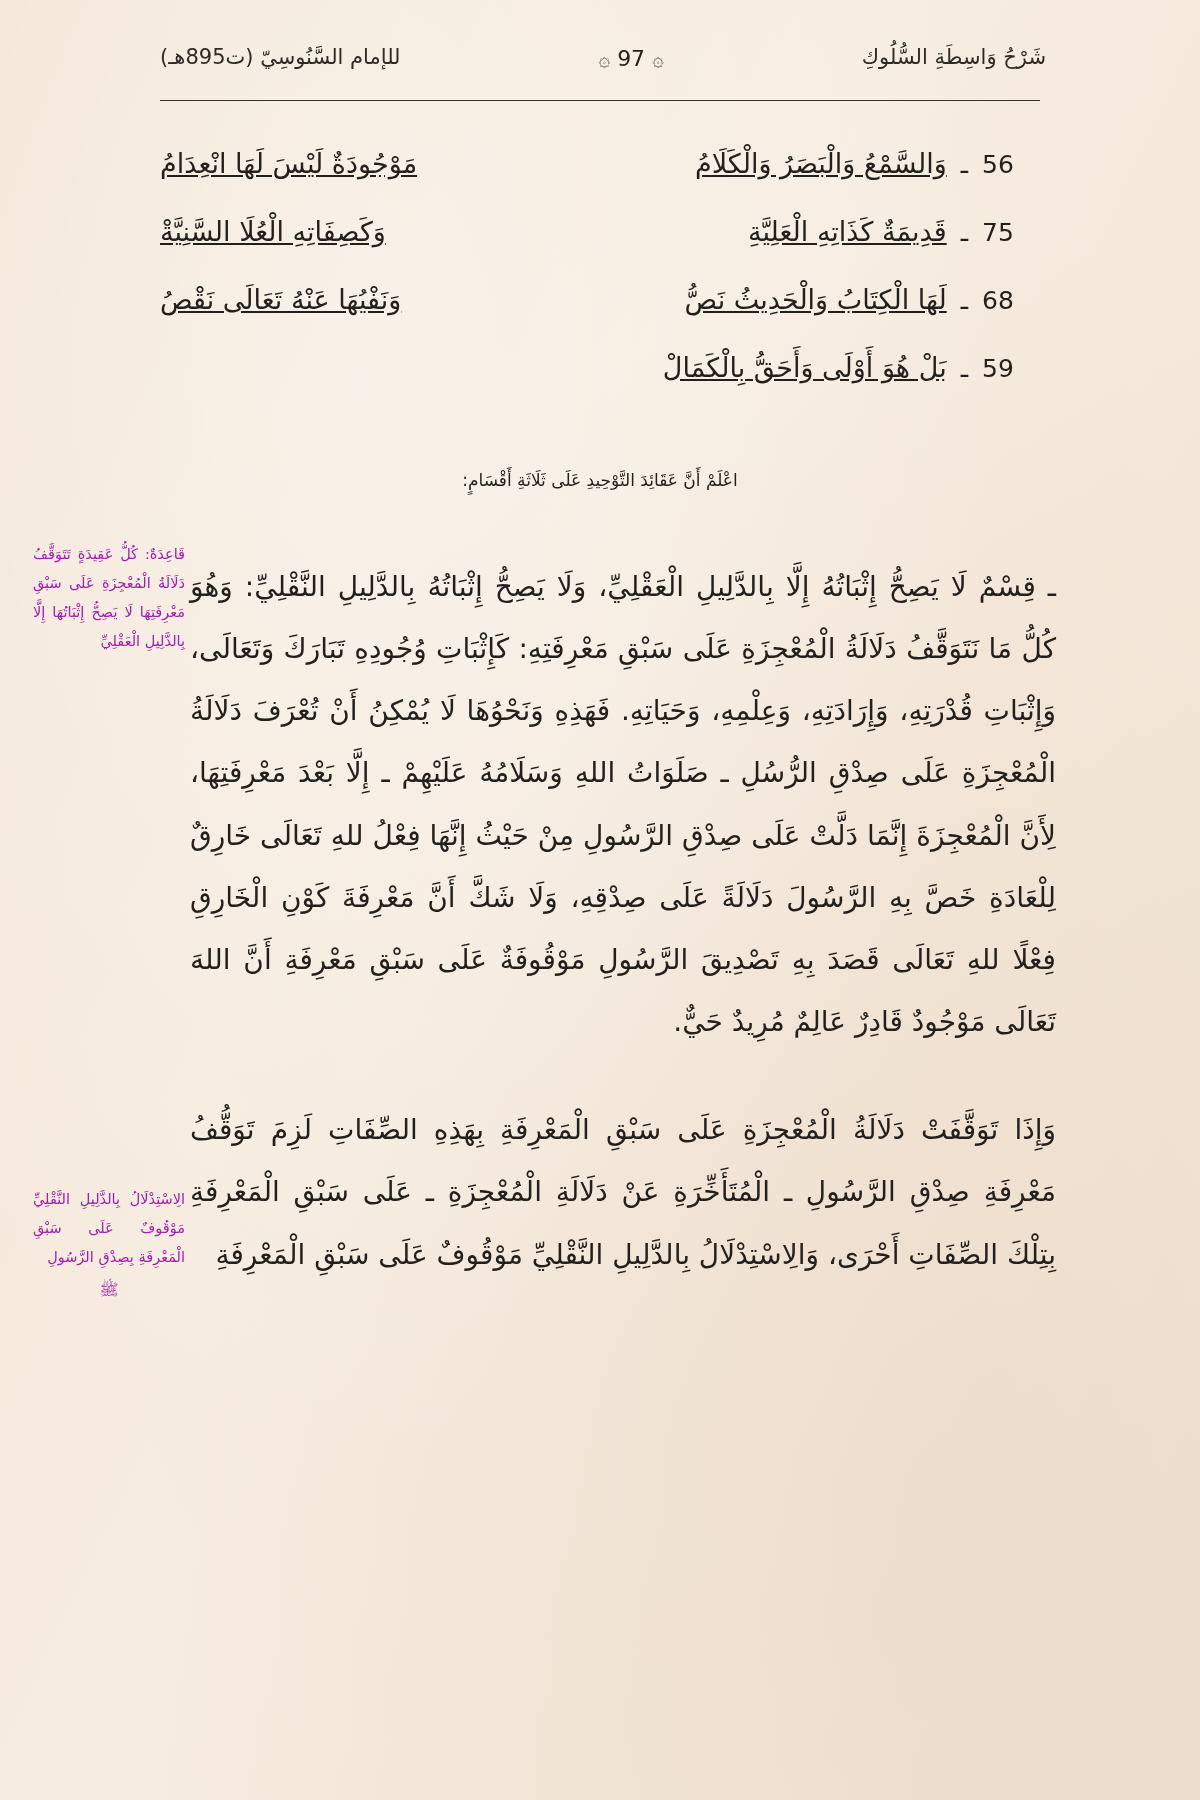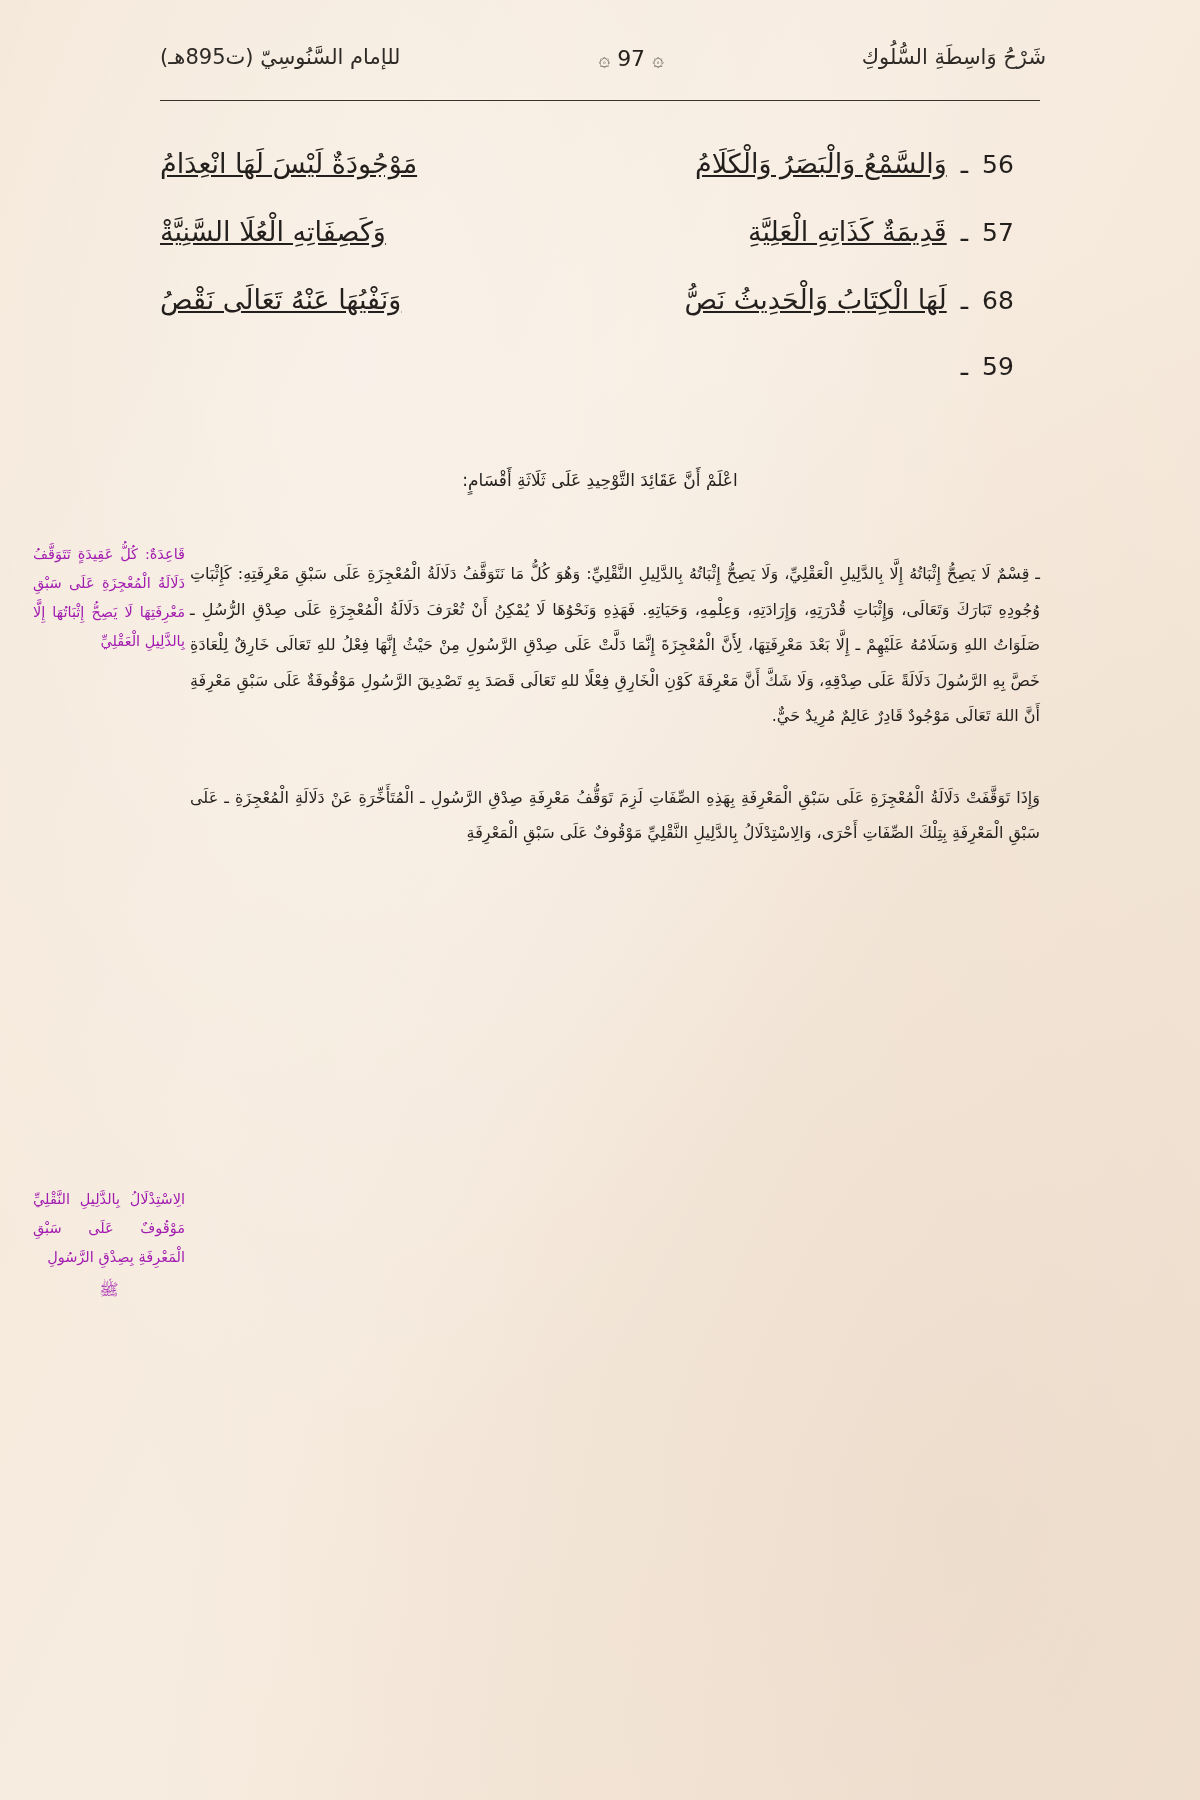--- a/index.html
+++ b/index.html
@@ -98,24 +98,24 @@
     position:absolute;
     top:470px; right:160px; left:160px;
     text-align:center;
     font-size:17px;
     color:#231f1c;
   }
 
   
   .body-col{
     position:absolute;
-    right:160px;
+    right:144px;
     left:190px;
     top:556px;
-    font-size:16px;
+    font-size:28px;
     line-height:2.22;
     color:#231f1c;
     text-align:justify;
     text-justify:inter-word;
   }
   .para{ margin:0 0 26px 0; }
   .para.p2{ margin-top:46px; }
 
   
   .note{
@@ -162,41 +162,42 @@
     <div class="verse-line">
       <span class="verse-num">56</span>
       <span class="verse-dash">ـ</span>
       <span class="verse-text">
         <span class="hemistich h1">وَالسَّمْعُ وَالْبَصَرُ وَالْكَلَامُ</span>
         <span class="hemistich h2">مَوْجُودَةٌ لَيْسَ لَهَا انْعِدَامُ</span>
       </span>
     </div>
 
     <div class="verse-line">
-      <span class="verse-num">57</span>
+      <span class="verse-num">75</span>
       <span class="verse-dash">ـ</span>
       <span class="verse-text">
         <span class="hemistich h1">قَدِيمَةٌ كَذَاتِهِ الْعَلِيَّةِ</span>
         <span class="hemistich h2">وَكَصِفَاتِهِ الْعُلَا السَّنِيَّةْ</span>
       </span>
     </div>
 
     <div class="verse-line">
       <span class="verse-num">68</span>
       <span class="verse-dash">ـ</span>
       <span class="verse-text">
         <span class="hemistich h1">لَهَا الْكِتَابُ وَالْحَدِيثُ نَصُّ</span>
         <span class="hemistich h2">وَنَفْيُهَا عَنْهُ تَعَالَى نَقْصُ</span>
       </span>
     </div>
 
     <div class="verse-line">
       <span class="verse-num">59</span>
       <span class="verse-dash">ـ</span>
       <span class="verse-text">
+        <span class="hemistich h2">بَلْ هُوَ أَوْلَى وَأَحَقُّ بِالْكَمَالْ</span>
       </span>
     </div>
   </div>
 
   <div class="intro">اعْلَمْ أَنَّ عَقَائِدَ التَّوْحِيدِ عَلَى ثَلَاثَةِ أَقْسَامٍ:</div>
 
   <div class="body-col">
     <p class="para p1">ـ قِسْمٌ لَا يَصِحُّ إِثْبَاتُهُ إِلَّا بِالدَّلِيلِ الْعَقْلِيِّ، وَلَا يَصِحُّ إِثْبَاتُهُ بِالدَّلِيلِ النَّقْلِيِّ: وَهُوَ كُلُّ مَا نَتَوَقَّفُ دَلَالَةُ الْمُعْجِزَةِ عَلَى سَبْقِ مَعْرِفَتِهِ: كَإِثْبَاتِ وُجُودِهِ تَبَارَكَ وَتَعَالَى، وَإِثْبَاتِ قُدْرَتِهِ، وَإِرَادَتِهِ، وَعِلْمِهِ، وَحَيَاتِهِ. فَهَذِهِ وَنَحْوُهَا لَا يُمْكِنُ أَنْ تُعْرَفَ دَلَالَةُ الْمُعْجِزَةِ عَلَى صِدْقِ الرُّسُلِ ـ صَلَوَاتُ اللهِ وَسَلَامُهُ عَلَيْهِمْ ـ إِلَّا بَعْدَ مَعْرِفَتِهَا، لِأَنَّ الْمُعْجِزَةَ إِنَّمَا دَلَّتْ عَلَى صِدْقِ الرَّسُولِ مِنْ حَيْثُ إِنَّهَا فِعْلُ للهِ تَعَالَى خَارِقٌ لِلْعَادَةِ خَصَّ بِهِ الرَّسُولَ دَلَالَةً عَلَى صِدْقِهِ، وَلَا شَكَّ أَنَّ مَعْرِفَةَ كَوْنِ الْخَارِقِ فِعْلًا للهِ تَعَالَى قَصَدَ بِهِ تَصْدِيقَ الرَّسُولِ مَوْقُوفَةٌ عَلَى سَبْقِ مَعْرِفَةِ أَنَّ اللهَ تَعَالَى مَوْجُودٌ قَادِرٌ عَالِمٌ مُرِيدٌ حَيٌّ.</p>
     <p class="para p2">وَإِذَا تَوَقَّفَتْ دَلَالَةُ الْمُعْجِزَةِ عَلَى سَبْقِ الْمَعْرِفَةِ بِهَذِهِ الصِّفَاتِ لَزِمَ تَوَقُّفُ مَعْرِفَةِ صِدْقِ الرَّسُولِ ـ الْمُتَأَخِّرَةِ عَنْ دَلَالَةِ الْمُعْجِزَةِ ـ عَلَى سَبْقِ الْمَعْرِفَةِ بِتِلْكَ الصِّفَاتِ أَحْرَى، وَالِاسْتِدْلَالُ بِالدَّلِيلِ النَّقْلِيِّ مَوْقُوفٌ عَلَى سَبْقِ الْمَعْرِفَةِ</p>
   </div>

